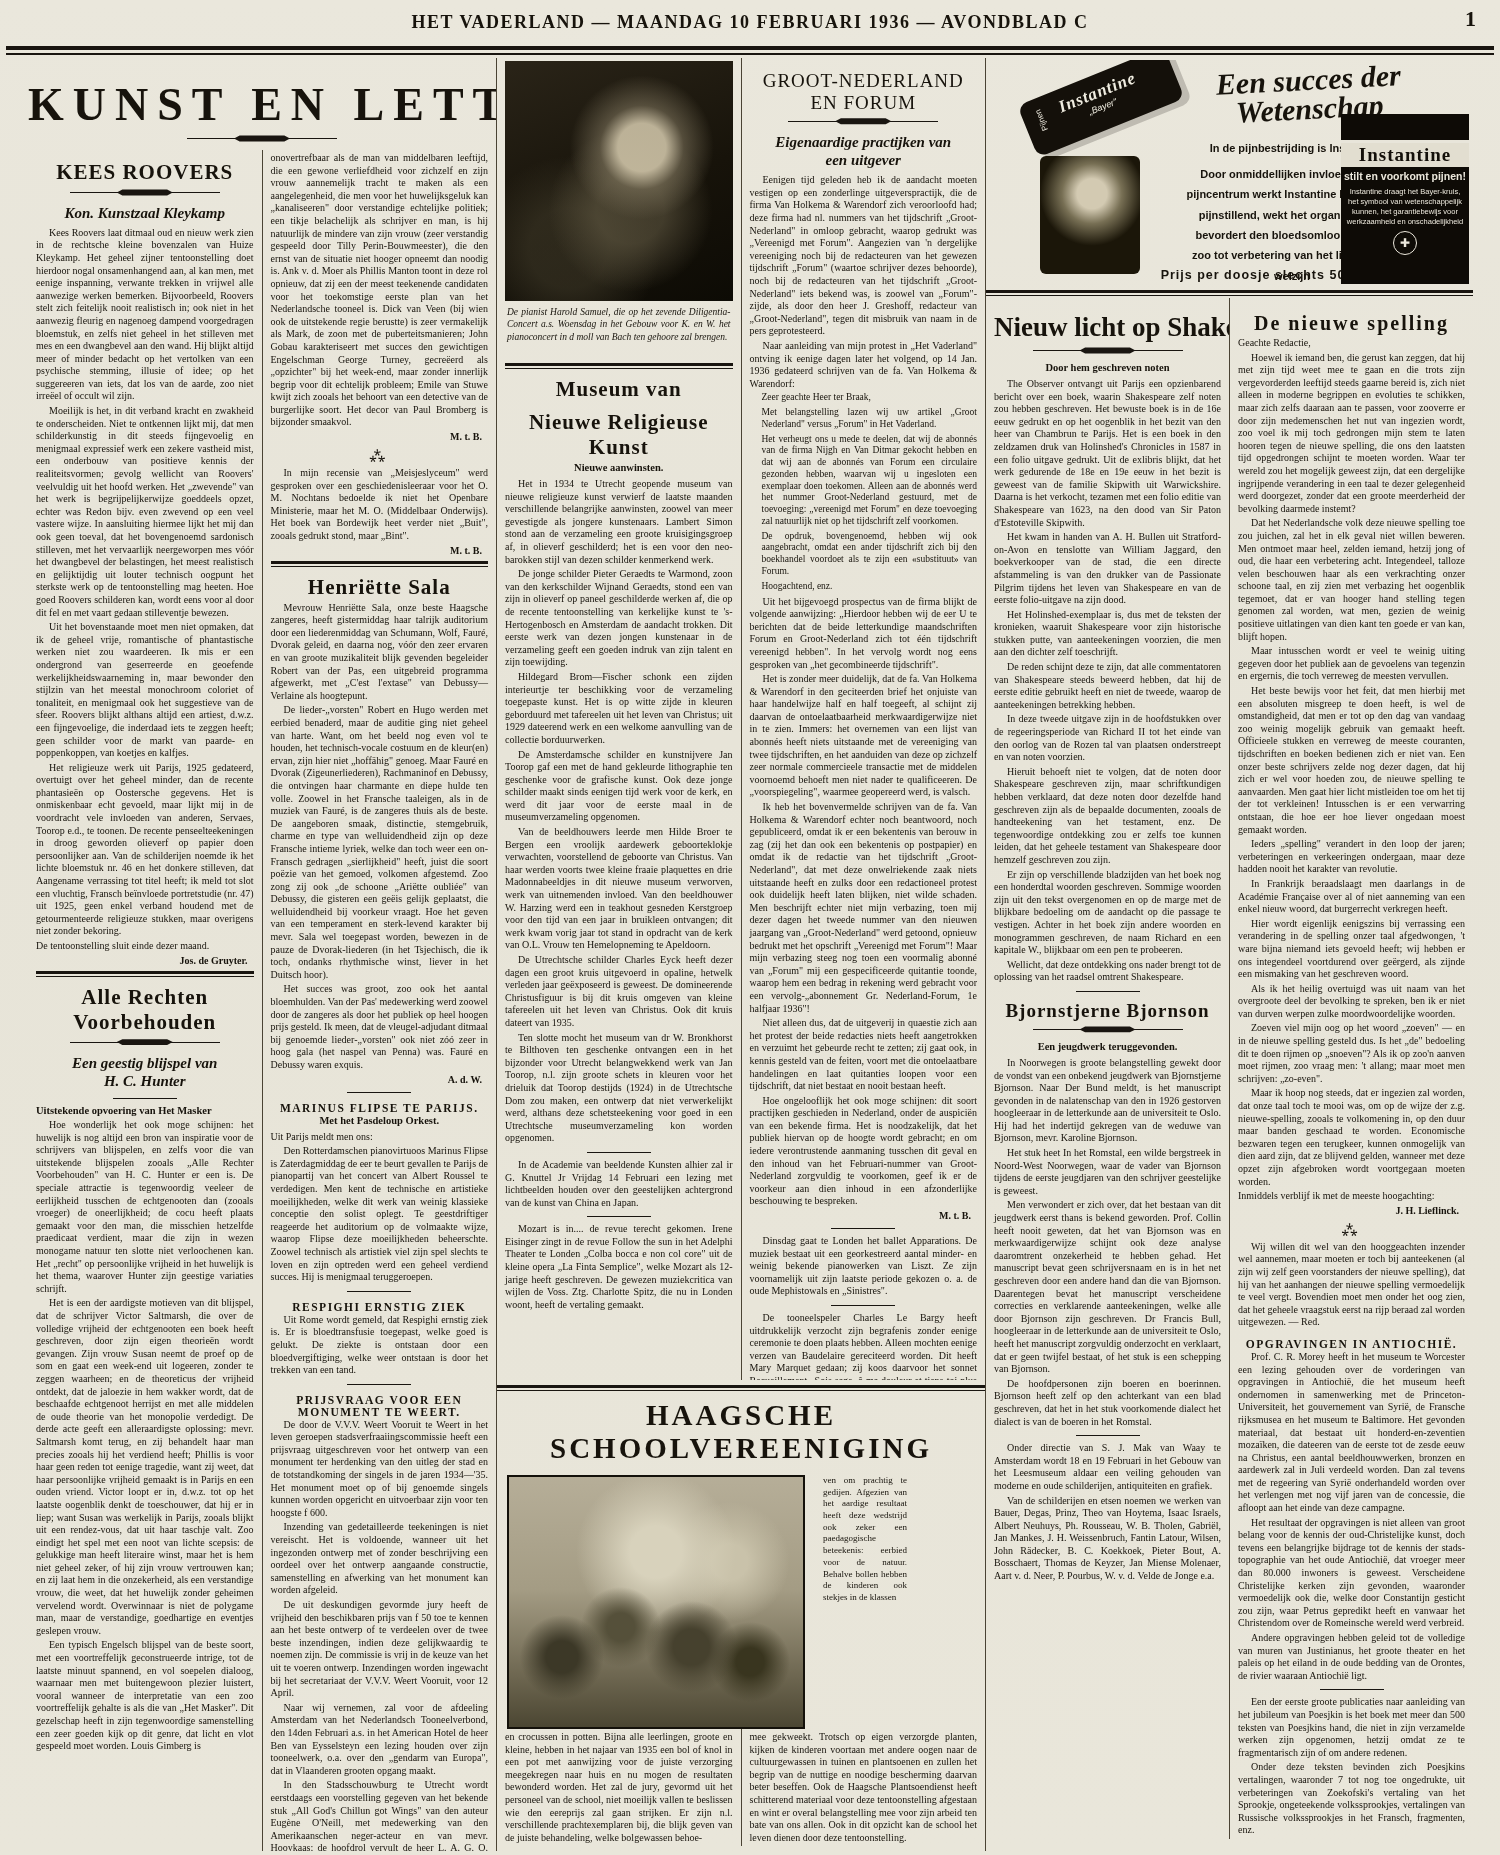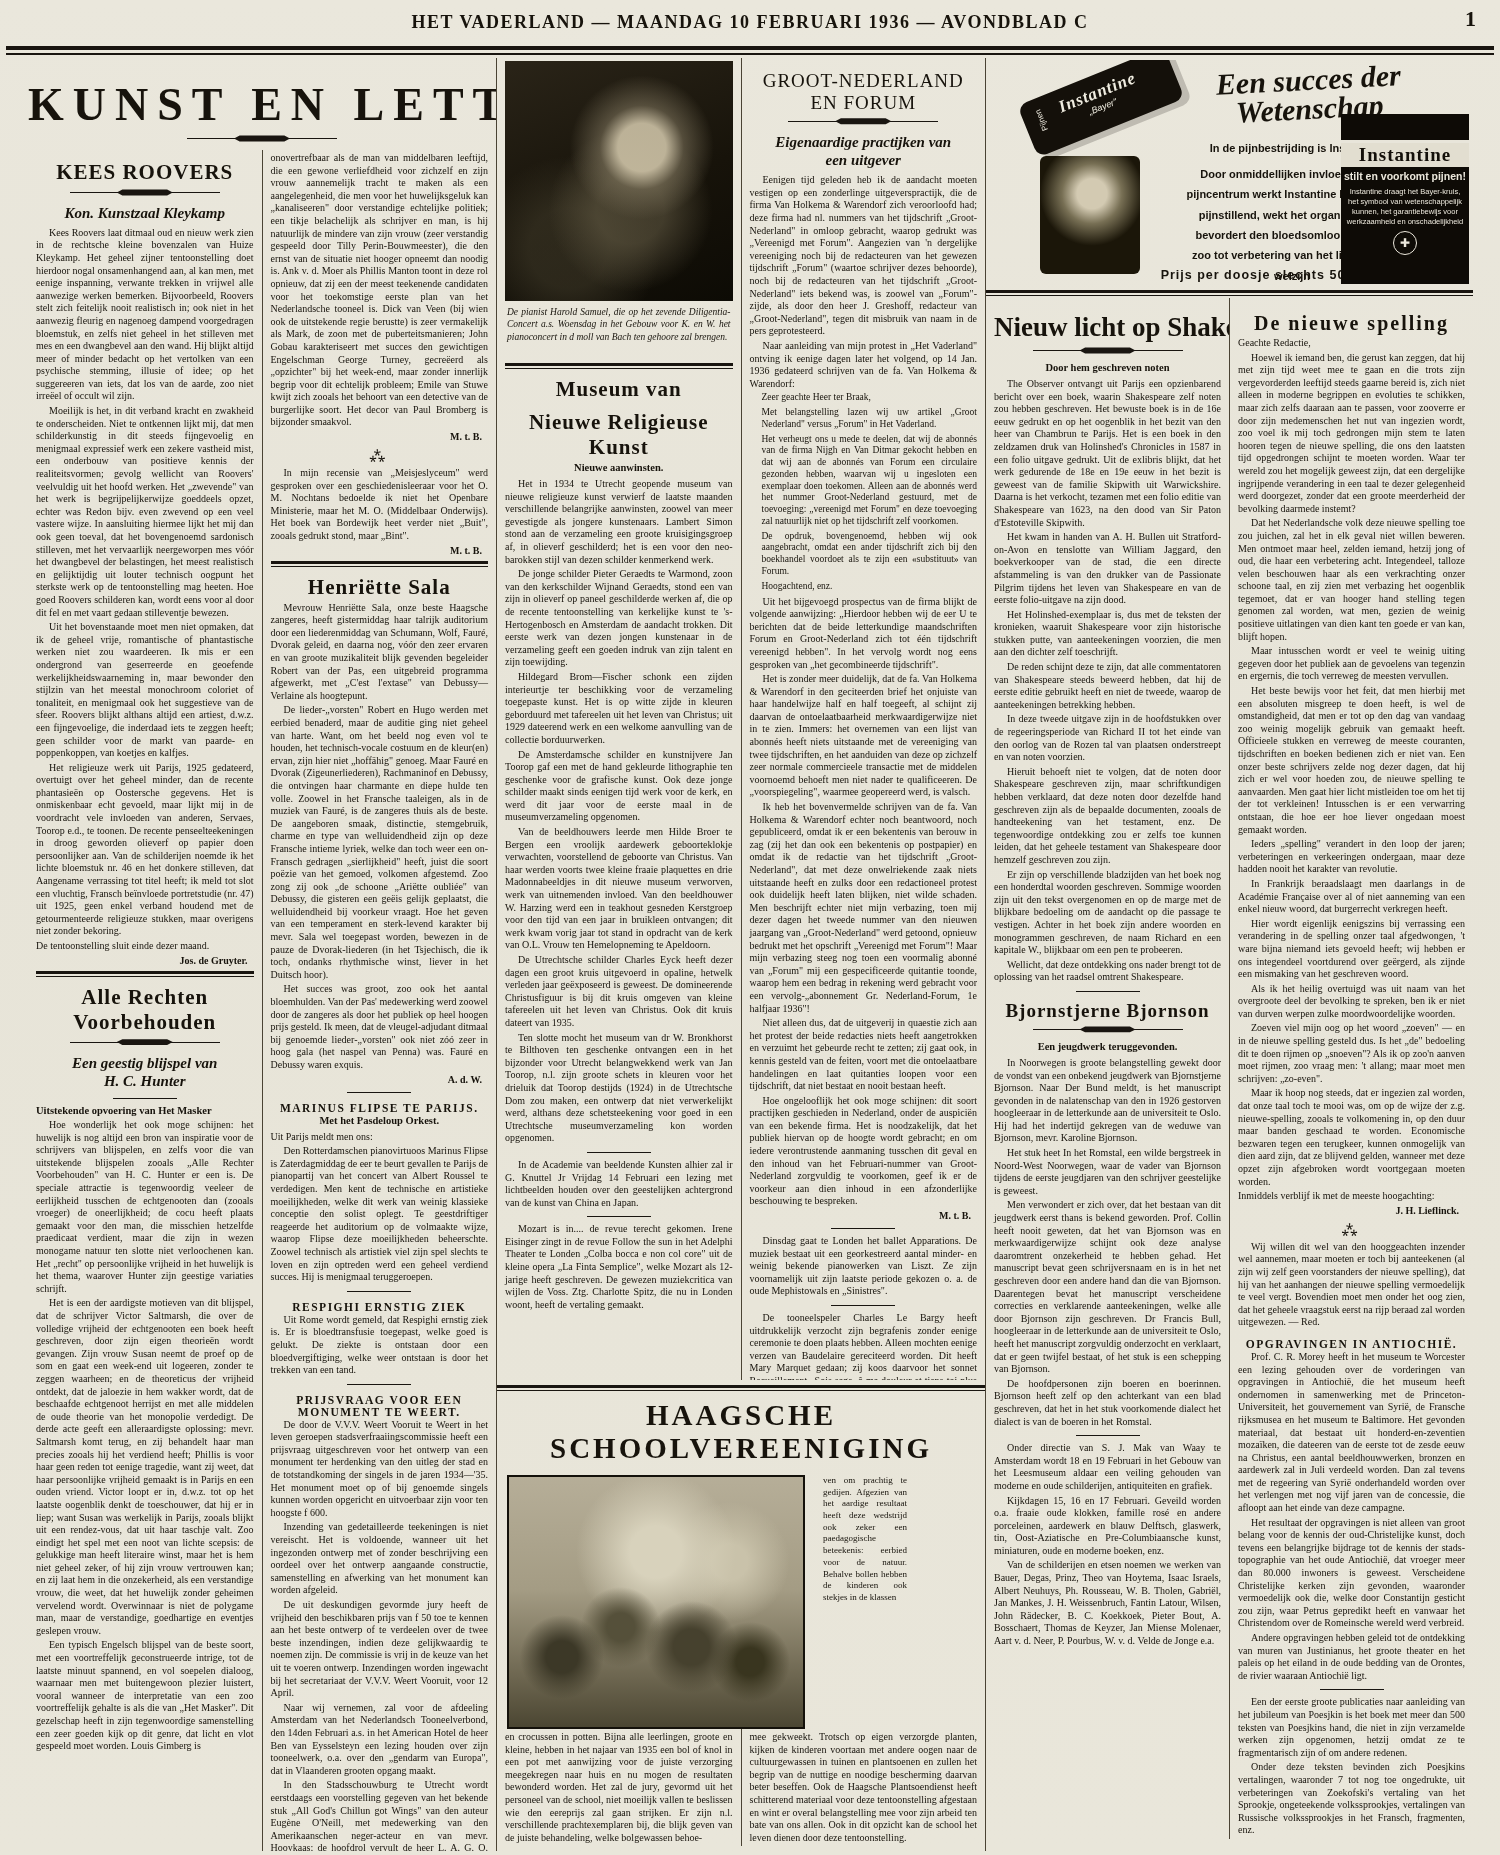--- a/index.html
+++ b/index.html
@@ -259,21 +259,20 @@
             <div class="sr"></div>
             <div class="h2 h2s">Bjornstjerne Bjornson</div>
             <div class="divider"></div>
             <div class="subsub">Een jeugdwerk teruggevonden.</div>
             <div class="p">In Noorwegen is groote belangstelling gewekt door de vondst van een onbekend jeugdwerk van Bjornstjerne Bjornson. Naar Der Bund meldt, is het manuscript gevonden in de nalatenschap van den in 1926 gestorven hoogleeraar in de letterkunde aan de universiteit te Oslo. Hij had het indertijd gekregen van de weduwe van Bjornson, mevr. Karoline Bjornson.</div>
             <div class="p">Het stuk heet In het Romstal, een wilde bergstreek in Noord-West Noorwegen, waar de vader van Bjornson tijdens de eerste jeugdjaren van den schrijver geestelijke is geweest.</div>
             <div class="p">Men verwondert er zich over, dat het bestaan van dit jeugdwerk eerst thans is bekend geworden. Prof. Collin heeft nooit geweten, dat het van Bjornson was en merkwaardigerwijze schijnt ook deze analyse daaromtrent onzekerheid te hebben gehad. Het manuscript bevat geen schrijversnaam en is in het net geschreven door een andere hand dan die van Bjornson. Daarentegen bevat het manuscript verscheidene correcties en verklarende aanteekeningen, welke alle door Bjornson zijn geschreven. Dr Francis Bull, hoogleeraar in de letterkunde aan de universiteit te Oslo, heeft het manuscript zorgvuldig onderzocht en verklaart, dat er geen twijfel bestaat, of het stuk is een schepping van Bjornson.</div>
             <div class="p">De hoofdpersonen zijn boeren en boerinnen. Bjornson heeft zelf op den achterkant van een blad geschreven, dat het in het stuk voorkomende dialect het dialect is van de boeren in het Romstal.</div>
             <div class="sr"></div>
             <div class="p">Onder directie van S. J. Mak van Waay te Amsterdam wordt 18 en 19 Februari in het Gebouw van het Leesmuseum aldaar een veiling gehouden van moderne en oude schilderijen, antiquiteiten en grafiek.</div>
-            <div class="p">Kijkdagen 15, 16 en 17 Februari. Geveild worden o.a. fraaie oude klokken, famille rosé en andere porceleinen, aardewerk en blauw Delftsch, glaswerk, tin, Oost-Aziatische en Pre-Columbiaansche kunst, miniaturen, oude en moderne boeken, enz.</div>
             <div class="p">Van de schilderijen en etsen noemen we werken van Bauer, Degas, Prinz, Theo van Hoytema, Isaac Israels, Albert Neuhuys, Ph. Rousseau, W. B. Tholen, Gabriël, Jan Mankes, J. H. Weissenbruch, Fantin Latour, Wilsen, John Rädecker, B. C. Koekkoek, Pieter Bout, A. Bosschaert, Thomas de Keyzer, Jan Miense Molenaer, Aart v. d. Neer, P. Pourbus, W. v. d. Velde de Jonge e.a.</div>
           </div>
           <div class="col bl">
             <div class="h2 h1sp">De nieuwe spelling</div>
             <div class="pi">Geachte Redactie,</div>
             <div class="p">Hoewel ik iemand ben, die gerust kan zeggen, dat hij met zijn tijd weet mee te gaan en die trots zijn vergevorderden leeftijd steeds gaarne bereid is, zich niet alleen in moderne begrippen en evoluties te schikken, maar zich zelfs daaraan aan te passen, voor zooverre er door zijn medemenschen het nut van ingezien wordt, zoo voel ik mij toch gedrongen mijn stem te laten hooren tegen de nieuwe spelling, die ons den laatsten tijd opgedrongen schijnt te moeten worden. Waar ter wereld zou het mogelijk geweest zijn, dat een dergelijke ingrijpende verandering in een taal te dezer gelegenheid werd doorgezet, zonder dat een groote meerderheid der bevolking daarmede instemt?</div>
             <div class="p">Dat het Nederlandsche volk deze nieuwe spelling toe zou juichen, zal het in elk geval niet willen beweren. Men ontmoet maar heel, zelden iemand, hetzij jong of oud, die haar een verbetering acht. Integendeel, talloze velen beschouwen haar als een verkrachting onzer schoone taal, en zij zien met verbazing het oogenblik tegemoet, dat er van hooger hand stelling tegen genomen zal worden, wat men, gezien de weinig positieve uitlatingen van dien kant ten goede er van kan, blijft hopen.</div>
             <div class="p">Maar intusschen wordt er veel te weinig uiting gegeven door het publiek aan de gevoelens van tegenzin en ergernis, die toch verreweg de meesten vervullen.</div>
             <div class="p">Het beste bewijs voor het feit, dat men hierbij met een absoluten misgreep te doen heeft, is wel de omstandigheid, dat men er tot op den dag van vandaag zoo weinig mogelijk gebruik van gemaakt heeft. Officieele stukken en verreweg de meeste couranten, tijdschriften en boeken bedienen zich er niet van. Een onzer beste schrijvers zelde nog dezer dagen, dat hij zich er wel voor hoeden zou, de nieuwe spelling te aanvaarden. Men gaat hier licht mistleiden toe om het tij der tot verkleinen! Intusschen is er een verwarring ontstaan, die hoe eer hoe liever ongedaan moest gemaakt worden.</div>
             <div class="p">Ieders „spelling" verandert in den loop der jaren; verbeteringen en verkeeringen ondergaan, maar deze hadden nooit het karakter van revolutie.</div>
@@ -282,21 +281,21 @@
             <div class="p">Als ik het heilig overtuigd was uit naam van het overgroote deel der bevolking te spreken, ben ik er niet van durven werpen zulke moordwoordelijke woorden.</div>
             <div class="p">Zoeven viel mijn oog op het woord „zoeven" — en in de nieuwe spelling gesteld dus. Is het „de" bedoeling dit te doen rijmen op „snoeven"? Als ik op zoo'n aanven moet rijmen, zoo vraag men: 't allang; maar moet men schrijven: „zo-even".</div>
             <div class="p">Maar ik hoop nog steeds, dat er ingezien zal worden, dat onze taal toch te mooi was, om op de wijze der z.g. nieuwe-spelling, zooals te volkomening in, op den duur maar banden geschaad te worden. Economische bezwaren tegen een terugkeer, kunnen onmogelijk van dien aard zijn, dat ze blijvend gelden, wanneer met deze opzet zijn afgebroken wordt voortgegaan moeten worden.</div>
             <div class="pi">Inmiddels verblijf ik met de meeste hoogachting:</div>
             <div class="sig">J. H. Lieflinck.</div>
             <div class="stars">⁂</div>
             <div class="p">Wij willen dit wel van den hooggeachten inzender wel aannemen, maar moeten er toch bij aanteekenen (al zijn wij zelf geen voorstanders der nieuwe spelling), dat hij van het aanhangen der nieuwe spelling vermoedelijk te veel vergt. Bovendien moet men onder het oog zien, dat het geheele vraagstuk eerst na rijp beraad zal worden uitgewezen. — Red.</div>
             <div class="sub">OPGRAVINGEN IN ANTIOCHIË.</div>
             <div class="p">Prof. C. R. Morey heeft in het museum te Worcester een lezing gehouden over de vorderingen van opgravingen in Antiochië, die het museum heeft ondernomen in samenwerking met de Princeton-Universiteit, het gouvernement van Syrië, de Fransche rijksmusea en het museum te Baltimore. Het gevonden materiaal, dat bestaat uit honderd-en-zeventien mozaïken, die dateeren van de eerste tot de zesde eeuw na Christus, een aantal beeldhouwwerken, bronzen en aardewerk zal in Juli verdeeld worden. Dan zal tevens met de regeering van Syrië onderhandeld worden over het verlengen met nog vijf jaren van de concessie, die afloopt aan het einde van deze campagne.</div>
             <div class="p">Het resultaat der opgravingen is niet alleen van groot belang voor de kennis der oud-Christelijke kunst, doch tevens een belangrijke bijdrage tot de kennis der stads-topographie van het oude Antiochië, dat vroeger meer dan 80.000 inwoners is geweest. Verscheidene Christelijke kerken zijn gevonden, waaronder vermoedelijk ook die, welke door Constantijn gesticht zou zijn, waar Petrus gepredikt heeft en vanwaar het Christendom over de Romeinsche wereld werd verbreid.</div>
-            <div class="p">Andere opgravingen hebben geleid tot de ontdekking van muren van Justinianus, het groote theater en het paleis op het eiland in de oude bedding van de Orontes, de rivier waaraan Antiochië ligt.</div>
+            <div class="p">Andere opgravingen hebben geleid tot de volledige van muren van Justinianus, het groote theater en het paleis op het eiland in de oude bedding van de Orontes, de rivier waaraan Antiochië ligt.</div>
             <div class="sr"></div>
             <div class="p">Een der eerste groote publicaties naar aanleiding van het jubileum van Poesjkin is het boek met meer dan 500 teksten van Poesjkins hand, die niet in zijn verzamelde werken zijn opgenomen, hetzij omdat ze te fragmentarisch zijn of om andere redenen.</div>
             <div class="p">Onder deze teksten bevinden zich Poesjkins vertalingen, waaronder 7 tot nog toe ongedrukte, uit verbeteringen van Zoekofski's vertaling van het Sprookje, ongeteekende volkssprookjes, vertalingen van Russische volkssprookjes in het Fransch, fragmenten, enz.</div>
           </div>
         </div>
       </div>
     </div>
 </div>
 
 </body></html>

